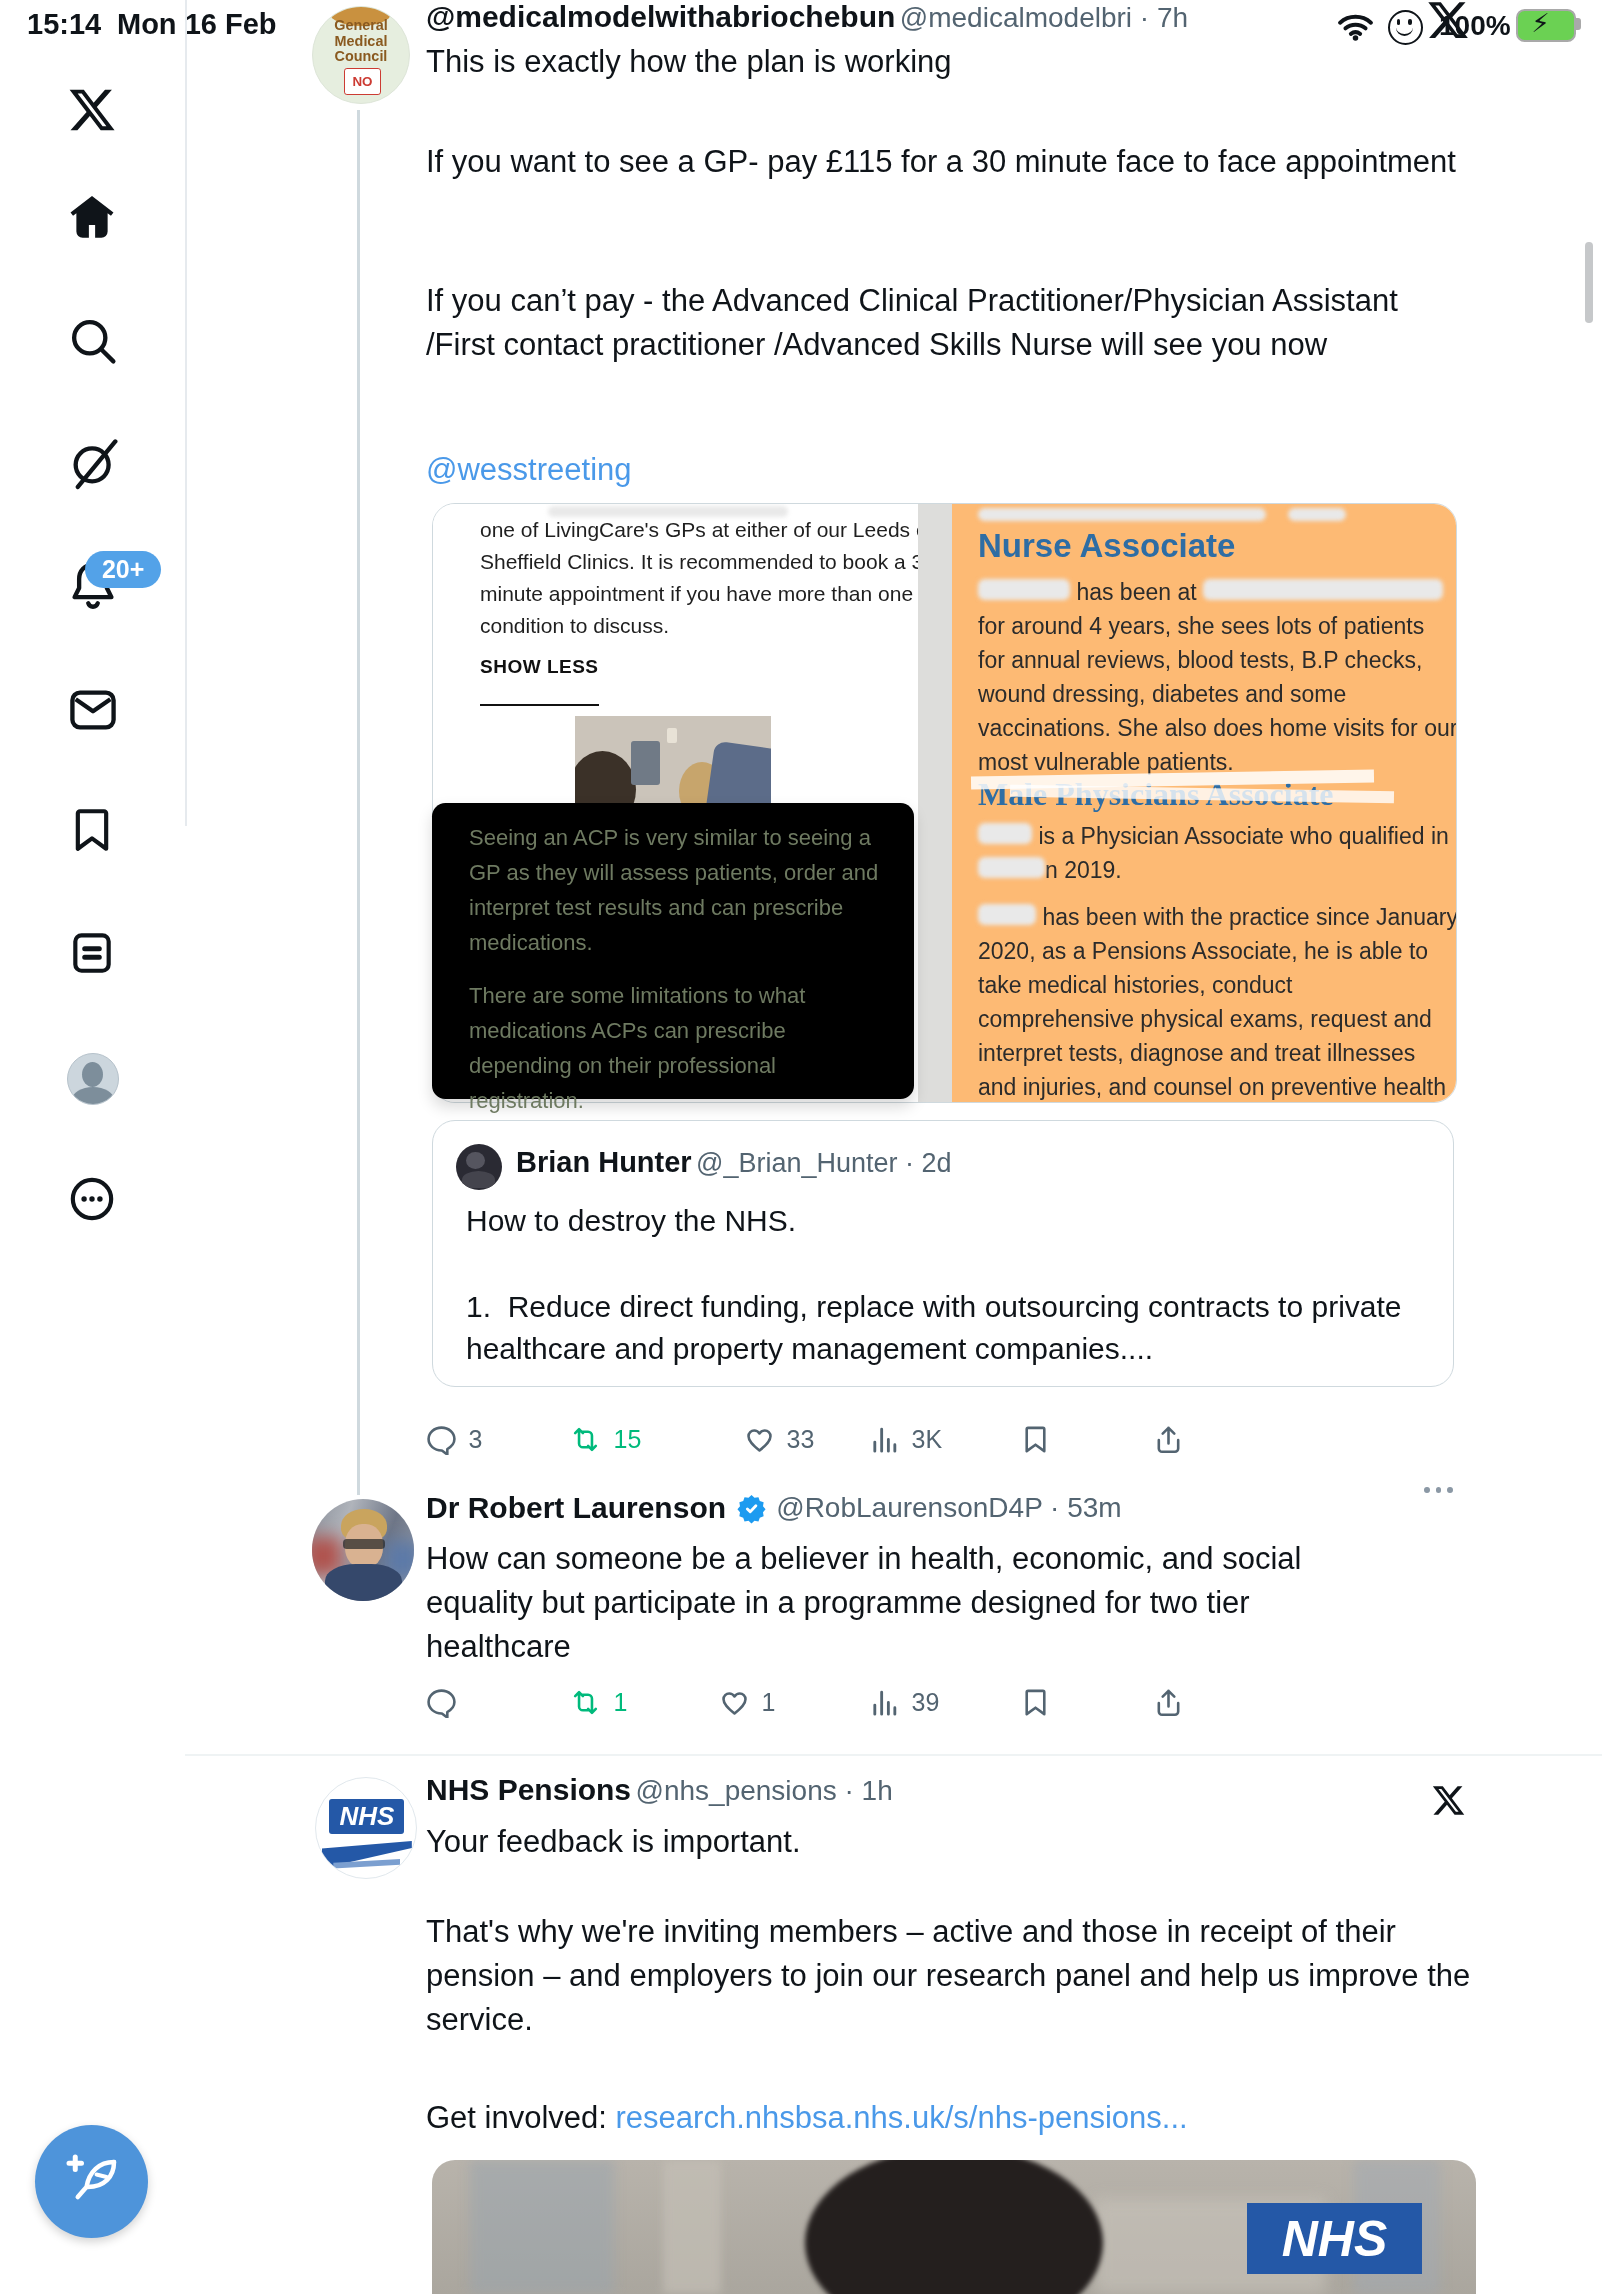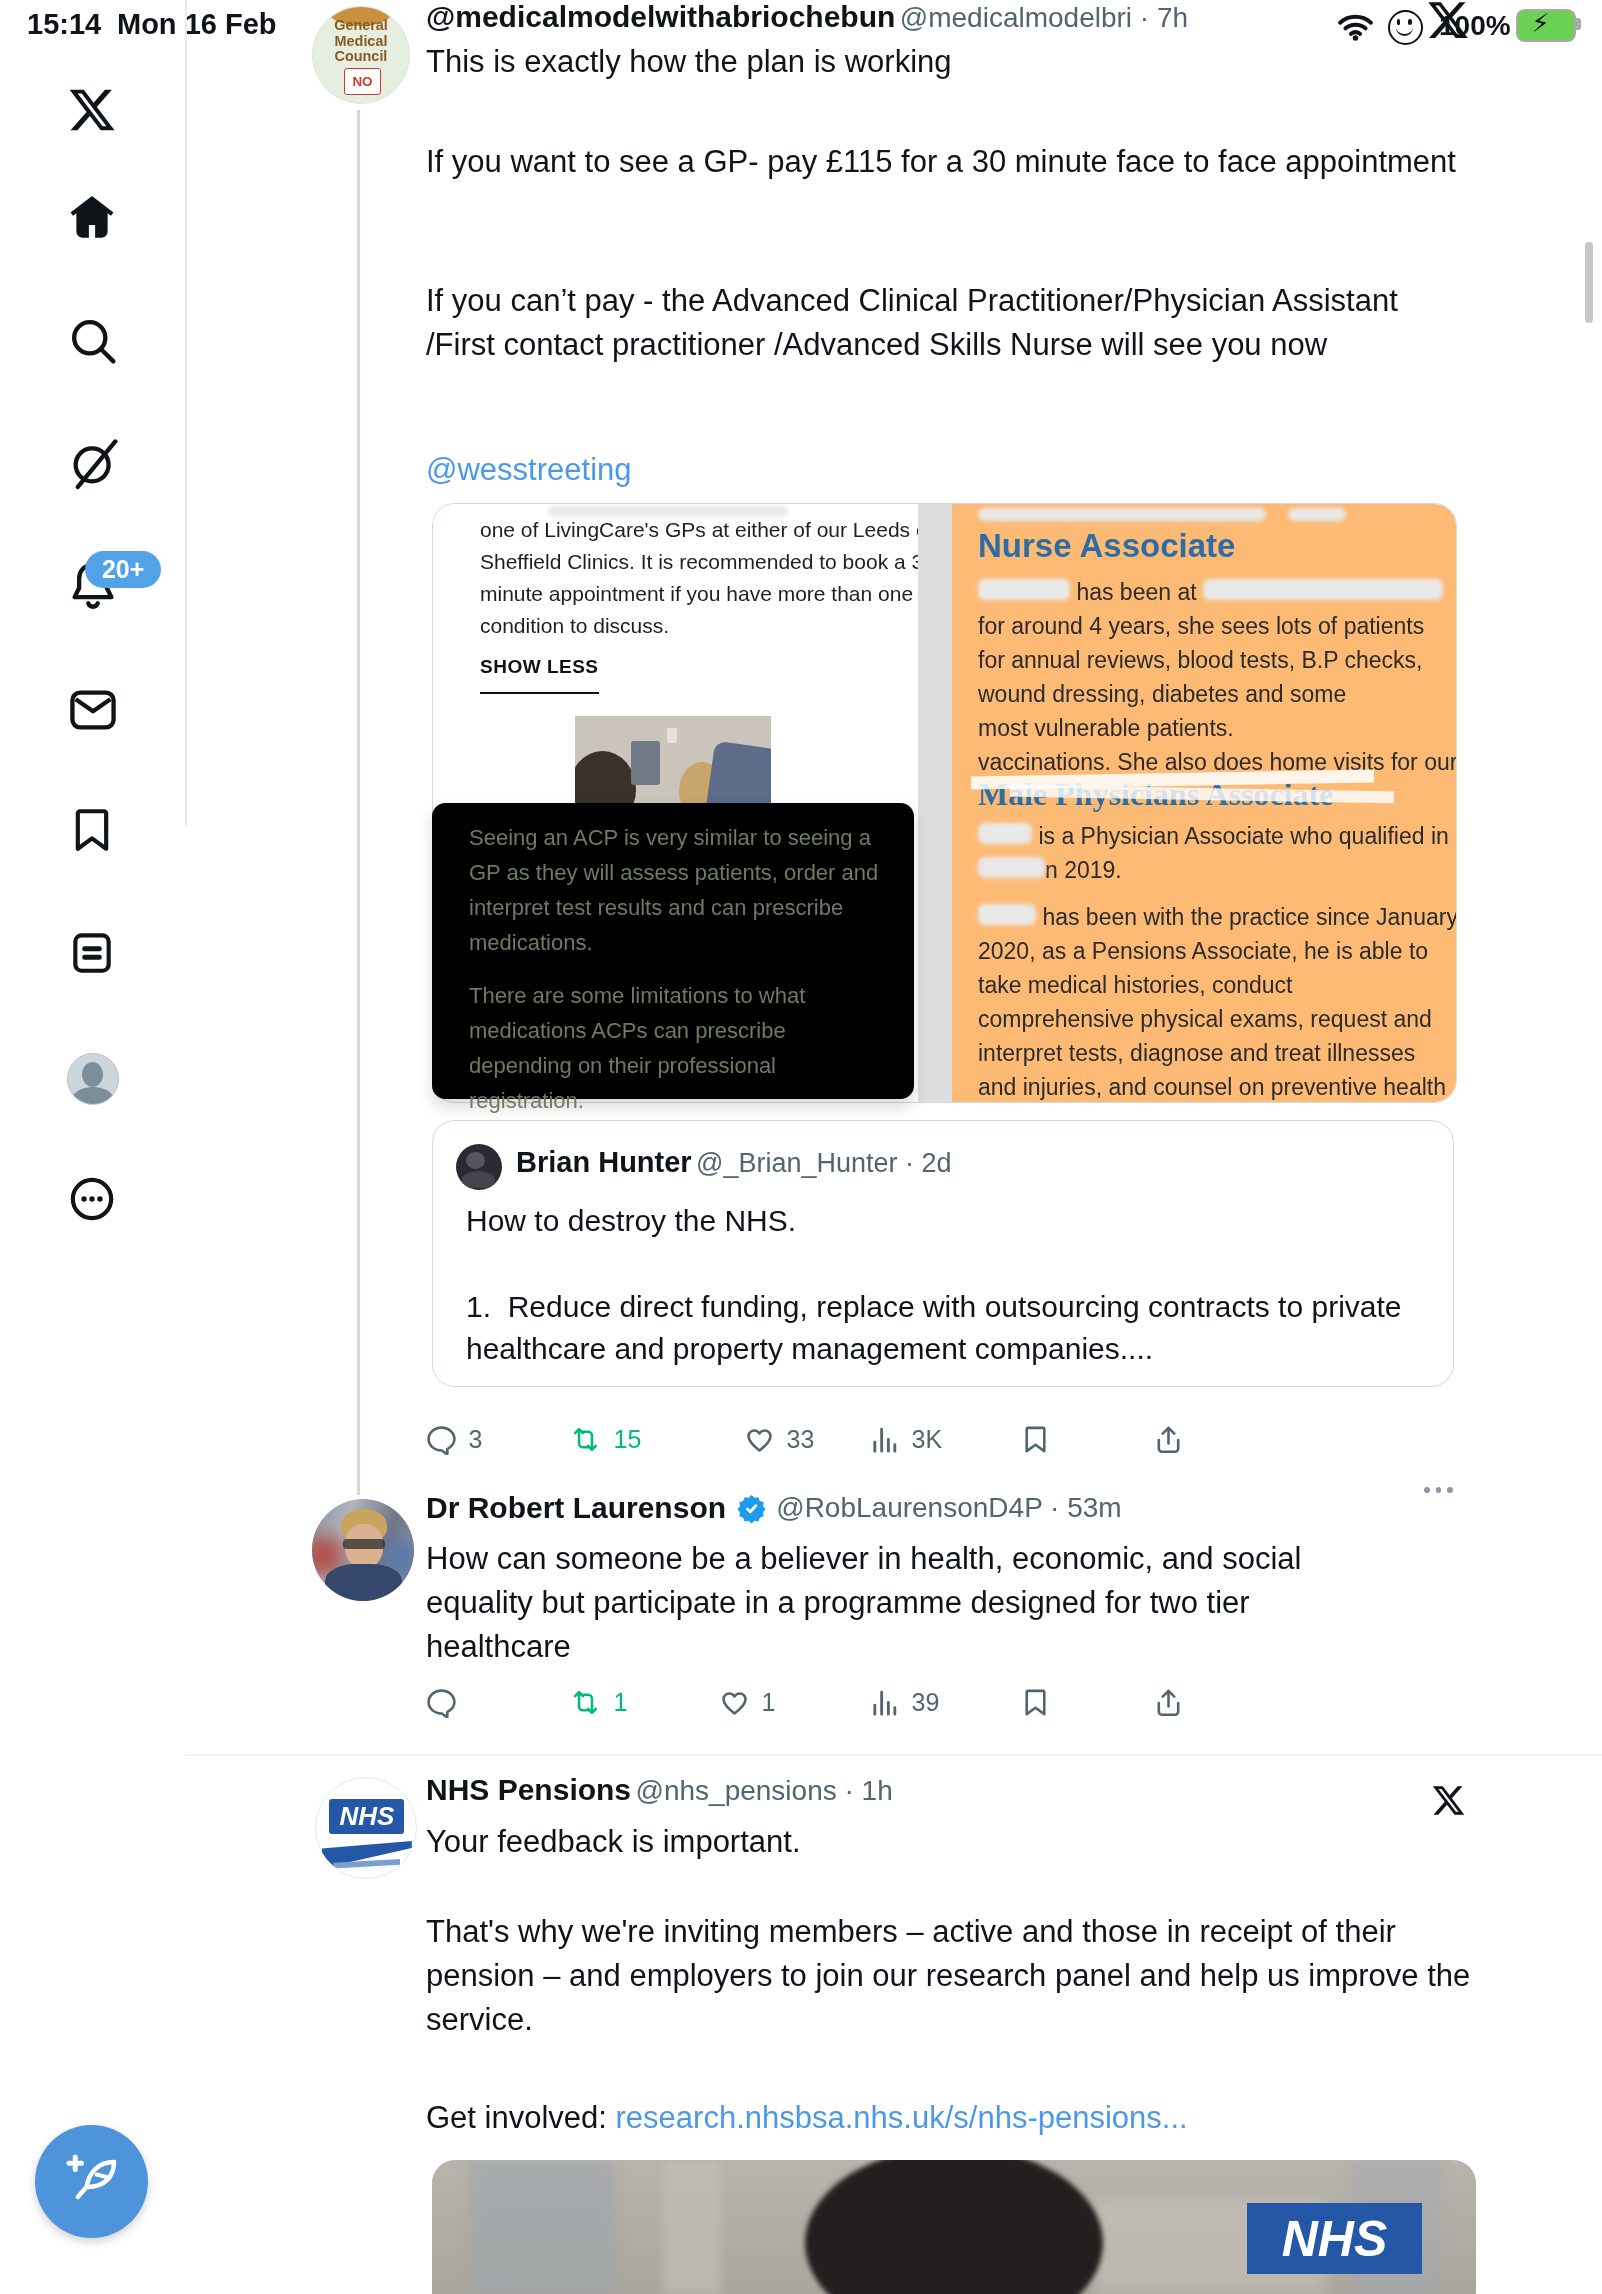--- a/index.html
+++ b/index.html
@@ -142,21 +142,21 @@
   <div class="abs card" style="left:432px;top:503px;width:1023px;height:598px;overflow:hidden;border-radius:23px;">
 
     <div class="abs" style="left:0;top:0;width:485px;height:598px;background:#fff;">
       <span class="pill" style="position:absolute;left:115px;top:1.9px;width:240px;height:11.5px;"></span>
       <div class="abs" style="left:47px;top:9.6px;">
         <div class="lline">one of LivingCare's GPs at either of our Leeds or</div>
         <div class="lline">Sheffield Clinics. It is recommended to book a 30</div>
         <div class="lline">minute appointment if you have more than one</div>
         <div class="lline">condition to discuss.</div>
       </div>
-      <div class="abs" style="left:47px;top:152px;font-size:19px;font-weight:700;letter-spacing:0.5px;color:#111;border-bottom:2.9px solid #111;padding-bottom:14px;">SHOW LESS</div>
+      <div class="abs" style="left:47px;top:152px;font-size:19px;font-weight:700;letter-spacing:0.5px;color:#111;border-bottom:2.9px solid #111;padding-bottom:26px;">SHOW LESS</div>
 
       <div class="abs" style="left:142px;top:212px;width:196px;height:108px;background:#cbc4ba;overflow:hidden;">
         <span class="abs" style="left:-5.8px;top:35px;width:67px;height:77px;background:#3b3128;border-radius:50%;"></span>
         <span class="abs" style="left:56px;top:25px;width:29px;height:44px;background:#707a86;border-radius:2.9px;"></span>
         <span class="abs" style="left:104px;top:46px;width:46px;height:58px;background:#c7a56c;border-radius:50%;"></span>
         <span class="abs" style="left:134px;top:29px;width:67px;height:86px;background:#5c6c89;border-radius:11.5px;transform:rotate(8deg);"></span>
         <span class="abs" style="left:92px;top:11.5px;width:9.6px;height:15.4px;background:#e8e2d6;border-radius:1.9px;"></span>
       </div>
     </div>
 
@@ -164,22 +164,22 @@
 
     <div class="abs" style="left:519px;top:0;width:504px;height:598px;background:#fdba74;overflow:hidden;">
       <span class="pill" style="position:absolute;left:26px;top:3.8px;width:288px;height:13.4px;"></span>
       <span class="pill" style="position:absolute;left:336px;top:3.8px;width:58px;height:13.4px;"></span>
       <div class="abs" style="left:26px;top:23px;font-size:33px;font-weight:700;color:#2e6da4;">Nurse Associate</div>
       <div class="abs" style="left:26px;top:71px;">
         <div class="mline"><span class="pill" style="width:92px;height:21px;"></span> <span>has been at</span> <span class="pill" style="width:240px;height:21px;"></span></div>
         <div class="mline">for around 4 years, she sees lots of patients</div>
         <div class="mline">for annual reviews, blood tests, B.P checks,</div>
         <div class="mline">wound dressing, diabetes and some</div>
+        <div class="mline">vaccinations. She also does home visits for our</div>
         <div class="mline">most vulnerable patients.</div>
-        <div class="mline">vaccinations. She also does home visits for our</div>
       </div>
       <div class="abs" style="left:26px;top:272px;font-size:32px;font-weight:700;color:#2e6da4;white-space:nowrap;font-family:Liberation Serif, serif;">Male Physicians Associate</div>
       <span class="abs" style="left:19px;top:269px;width:403px;height:13.4px;background:rgba(255,255,255,0.85);transform:rotate(-1deg);"></span>
       <span class="abs" style="left:58px;top:284px;width:384px;height:11.5px;background:rgba(255,255,255,0.8);transform:rotate(1deg);"></span>
       <div class="abs" style="left:26px;top:315px;">
         <div class="mline"><span class="pill" style="width:54px;height:21px;"></span> <span>is a Physician Associate who qualified in</span></div>
         <div class="mline"><span class="pill" style="width:67px;height:21px;"></span><span>n 2019.</span></div>
       </div>
       <div class="abs" style="left:26px;top:396px;">
         <div class="mline"><span class="pill" style="width:58px;height:21px;"></span> <span>has been with the practice since January</span></div>

